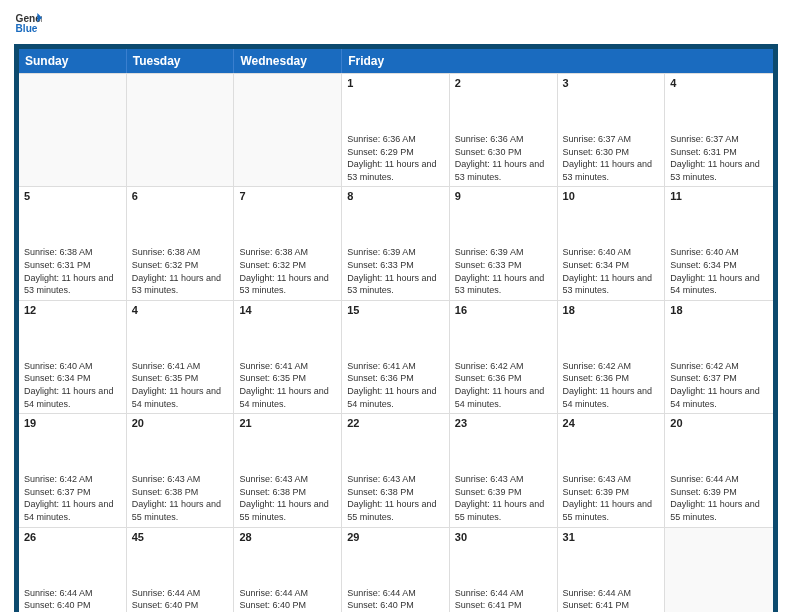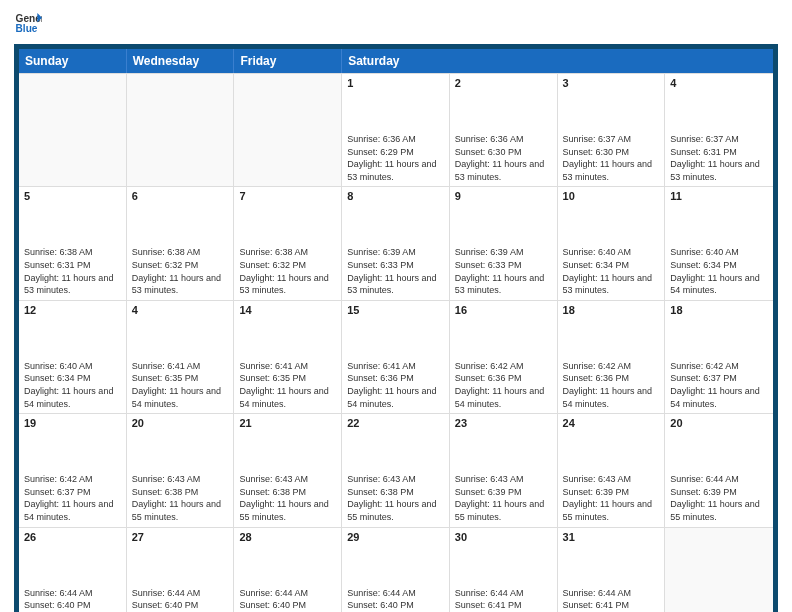--- a/index.html
+++ b/index.html
@@ -124,23 +124,23 @@
     </div>
     <div class="title-area">
       <div class="month-title"></div>
       <div class="subtitle"></div>
     </div>
   </div>
 
   <div class="calendar">
     <div class="cal-header" id="cal-header-row">
         <div class="cal-header-cell">Sunday</div>
+        <div class="cal-header-cell">Tuesday</div>
         <div class="cal-header-cell">Wednesday</div>
         <div class="cal-header-cell">Friday</div>
-        <div class="cal-header-cell">Saturday</div>
       </div>
     <div class="cal-body" id="cal-body">
         <div class="cal-row">
           <div class="cal-cell empty"></div>
           <div class="cal-cell empty"></div>
           <div class="cal-cell empty"></div>
           <div class="cal-cell">
             <div class="day-num">1</div>
             <div class="cell-info" style="white-space: pre-line;">Sunrise: 6:36 AM
 Sunset: 6:29 PM
@@ -298,21 +298,21 @@
           </div>
         </div>
         <div class="cal-row">
           <div class="cal-cell">
             <div class="day-num">26</div>
             <div class="cell-info" style="white-space: pre-line;">Sunrise: 6:44 AM
 Sunset: 6:40 PM
 Daylight: 11 hours and 55 minutes.</div>
           </div>
           <div class="cal-cell">
-            <div class="day-num">27</div>
+            <div class="day-num">45</div>
             <div class="cell-info" style="white-space: pre-line;">Sunrise: 6:44 AM
 Sunset: 6:40 PM
 Daylight: 11 hours and 56 minutes.</div>
           </div>
           <div class="cal-cell">
             <div class="day-num">28</div>
             <div class="cell-info" style="white-space: pre-line;">Sunrise: 6:44 AM
 Sunset: 6:40 PM
 Daylight: 11 hours and 56 minutes.</div>
           </div>

